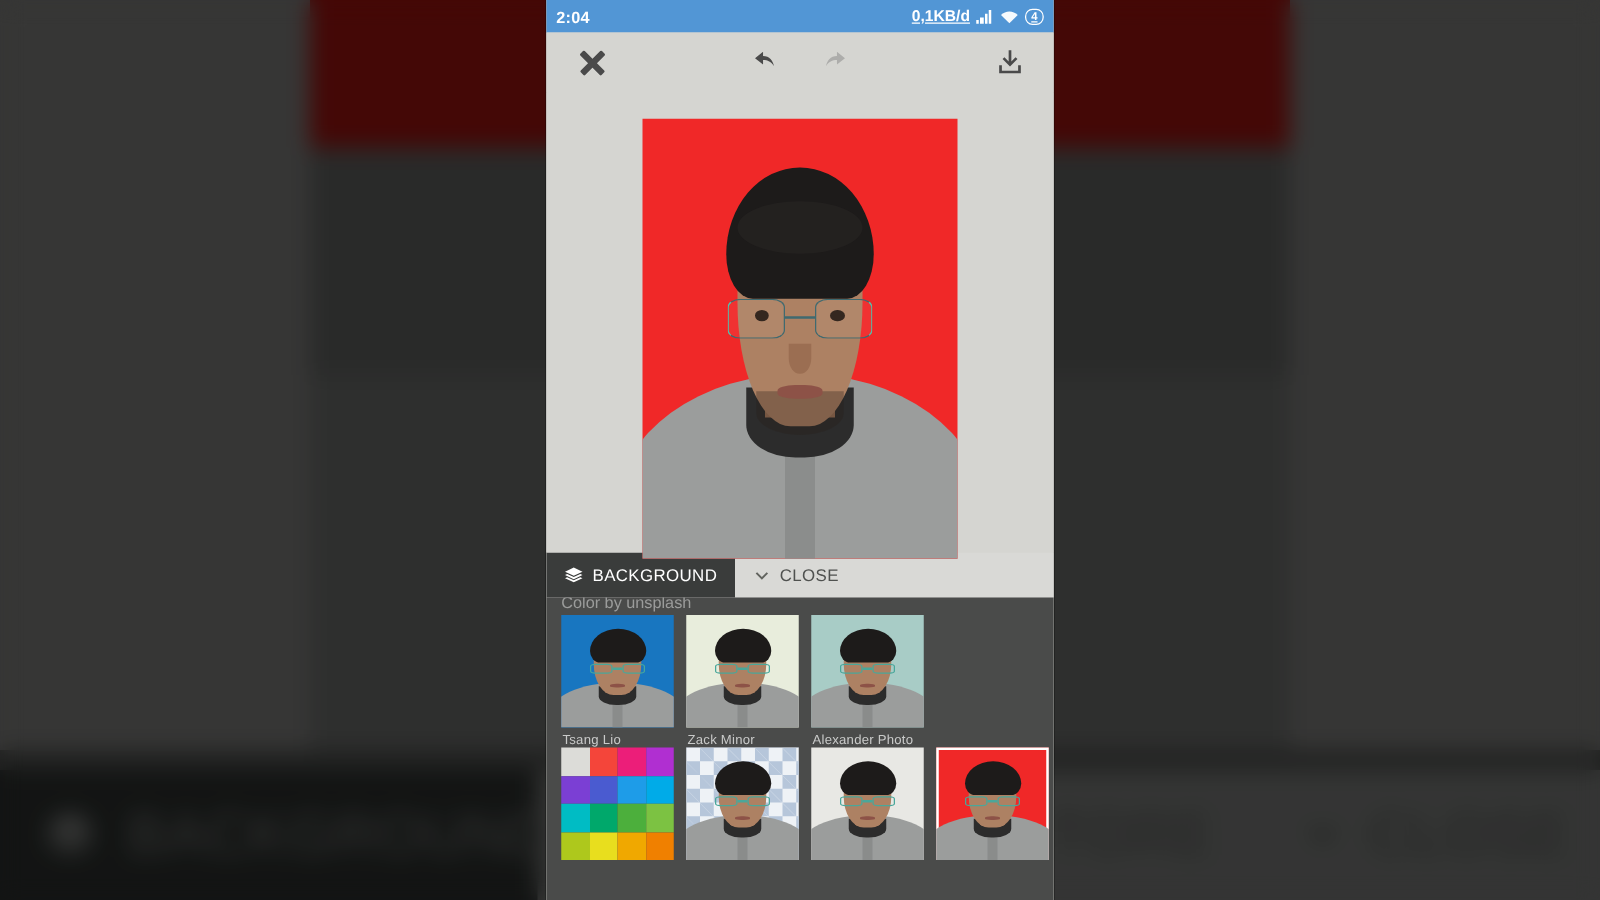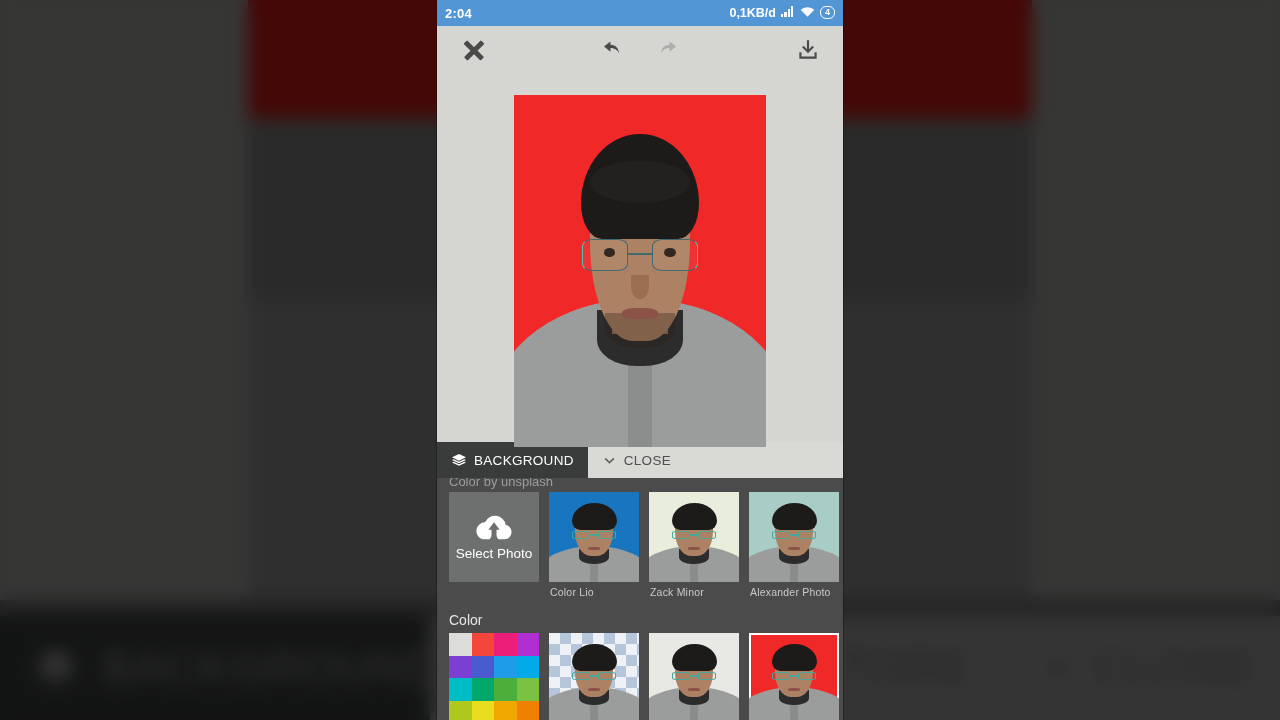--- a/index.html
+++ b/index.html
@@ -63,21 +63,21 @@
     box-shadow:0 0 0 1px rgba(0,0,0,0.25);
   }
 
   
   .statusbar {
     height:26px; background:#5296d5; display:flex; align-items:center;
     padding:0 8px; color:#fff; font-size:12.5px; font-weight:bold;
   }
   .sb-time { font-size:13px; letter-spacing:0.2px; }
   .sb-spacer { flex:1; }
-  .sb-right { display:flex; align-items:flex-start; gap:5px; }
+  .sb-right { display:flex; align-items:center; gap:5px;text-decoration:underline; }
   .sb-data { font-size:12.5px; font-weight:bold; }
   .ico-signal { display:inline-block; width:14px; height:11px; position:relative; }
   .ico-signal i { position:absolute; bottom:0; width:2.4px; background:#fff; display:block; }
   .ico-signal i:nth-child(1){ left:0; height:3px; }
   .ico-signal i:nth-child(2){ left:3.3px; height:5px; }
   .ico-signal i:nth-child(3){ left:6.6px; height:8px; }
   .ico-signal i:nth-child(4){ left:9.9px; height:11px; }
   .ico-wifi { width:15px; height:11px; position:relative; display:inline-block; }
   .ico-batt {
     border:1.5px solid #fff; border-radius:6px; padding:0 4px; font-size:9px;
@@ -357,51 +357,38 @@
         </span>
         <span>CLOSE</span>
       </div>
     </div>
 
     <div class="panel">
       <div class="credit">Color by unsplash</div>
 
       <div class="row" style="padding-top:14px;">
 
-        <div class="tile-wrap">
-          <div class="tile select">
-            <span class="cloud">
-              <svg width="42" height="30" viewBox="0 0 24 18" fill="#ffffff">
-                <path d="M19 7.1A6.5 6.5 0 0 0 6.6 5.6 5.2 5.2 0 0 0 5.2 15.8h13.3a4.4 4.4 0 0 0 .5-8.7z"></path>
-                <path d="M12 17.6 9 12.5h6l-3 5.1z" fill="#6e706f" transform="rotate(180 12 14.5)"></path>
-                <rect x="10.5" y="8.6" width="3" height="7" fill="#6e706f"></rect>
-                <path d="M12 5.6 8.6 10h6.8L12 5.6z" fill="#6e706f"></path>
-              </svg>
-            </span>
-            <span class="select-label">Select Photo</span>
-          </div>
-        </div>
 
         <div class="tile-wrap">
           <div class="tile" style="background:#1876c0">
             <div class="mini">
               <div class="m-sh"></div>
                 <div class="m-collar"></div>
                 <div class="m-neck"></div>
               <div class="m-face"></div>
                 <div class="m-hair"></div>
               <div class="m-gl">
                   <i></i>
                   <i></i>
                   <b></b>
                 </div>
                 <div class="m-mouth"></div>
             </div>
           </div>
-          <div class="tile-caption">Color Lio</div>
+          <div class="tile-caption">Tsang Lio</div>
         </div>
 
         <div class="tile-wrap">
           <div class="tile" style="background:#e8eddc">
             <div class="mini">
               <div class="m-sh"></div>
                 <div class="m-collar"></div>
                 <div class="m-neck"></div>
               <div class="m-face"></div>
                 <div class="m-hair"></div>
@@ -429,21 +416,20 @@
                   <i></i>
                   <b></b>
                 </div>
                 <div class="m-mouth"></div>
             </div>
           </div>
           <div class="tile-caption">Alexander Photo</div>
         </div>
       </div>
 
-      <div class="section-title" style="padding-top:14px;">Color</div>
 
       <div class="row">
         <div class="swatch-grid" id="palette">
             <div style="background: rgb(220, 220, 216);"></div>
             <div style="background: rgb(244, 69, 58);"></div>
             <div style="background: rgb(236, 30, 121);"></div>
             <div style="background: rgb(176, 47, 209);"></div>
             <div style="background: rgb(123, 63, 212);"></div>
             <div style="background: rgb(74, 91, 208);"></div>
             <div style="background: rgb(30, 156, 232);"></div>

